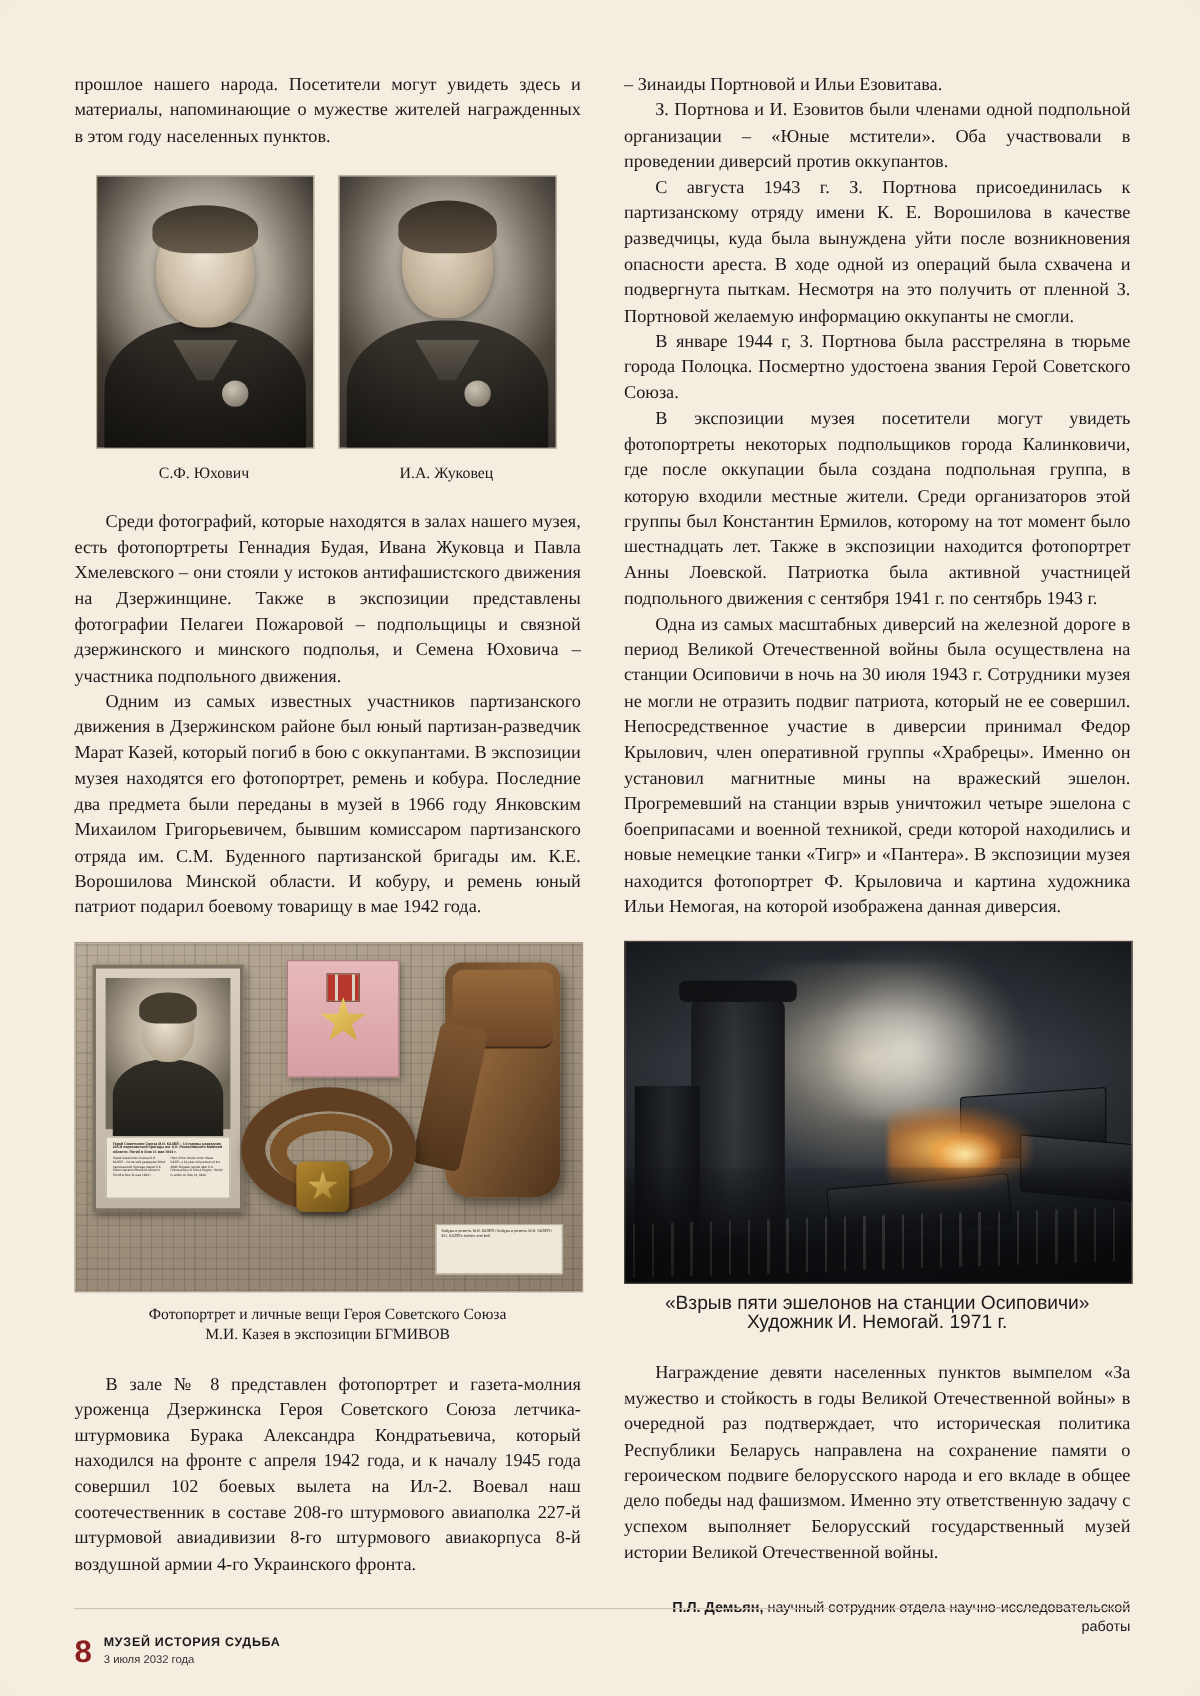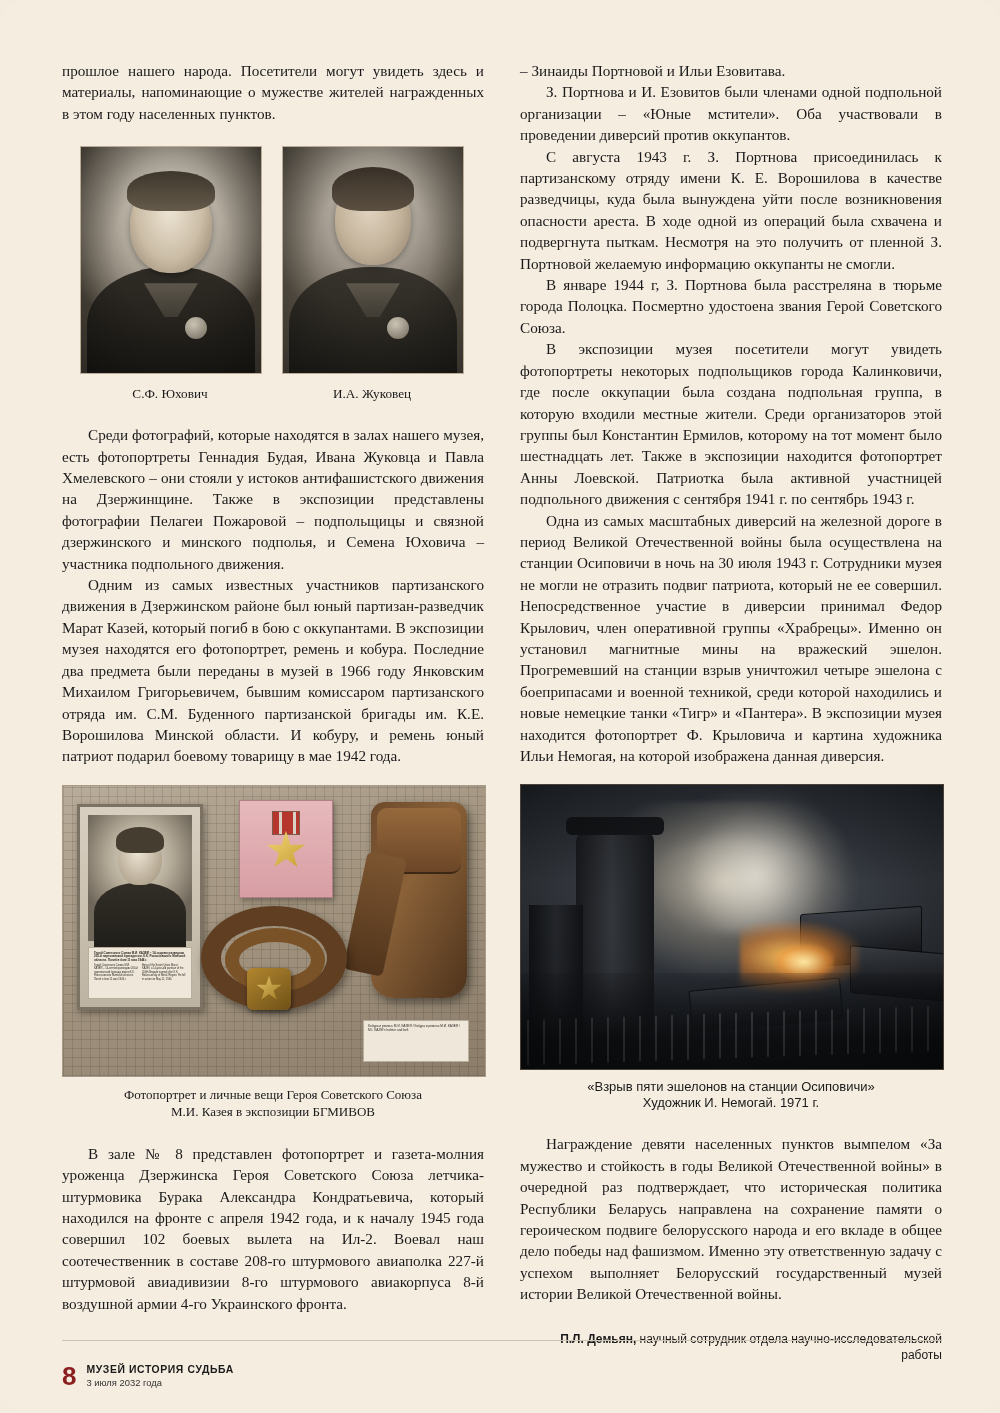--- a/index.html
+++ b/index.html
@@ -434,21 +434,21 @@
     transform: rotate(-2deg);
   }
   .painting .vig {
     position: absolute;
     inset: 0;
     background: radial-gradient(ellipse 78% 78% at 50% 48%, rgba(0,0,0,0) 35%, rgba(0,0,0,0.6) 100%);
   }
   .figure-caption {
     text-align: center;
     font-family: "Liberation Sans", sans-serif;
-    font-size: 13px;
+    font-size: 16px;
     line-height: 16px;
     margin-top: 9px;
     color: #1a1a1a;
   }
   .figure-caption.serif {
     font-family: "Liberation Serif", serif;
     font-size: 13px;
     line-height: 17.5px;
   }
   .author-line {

